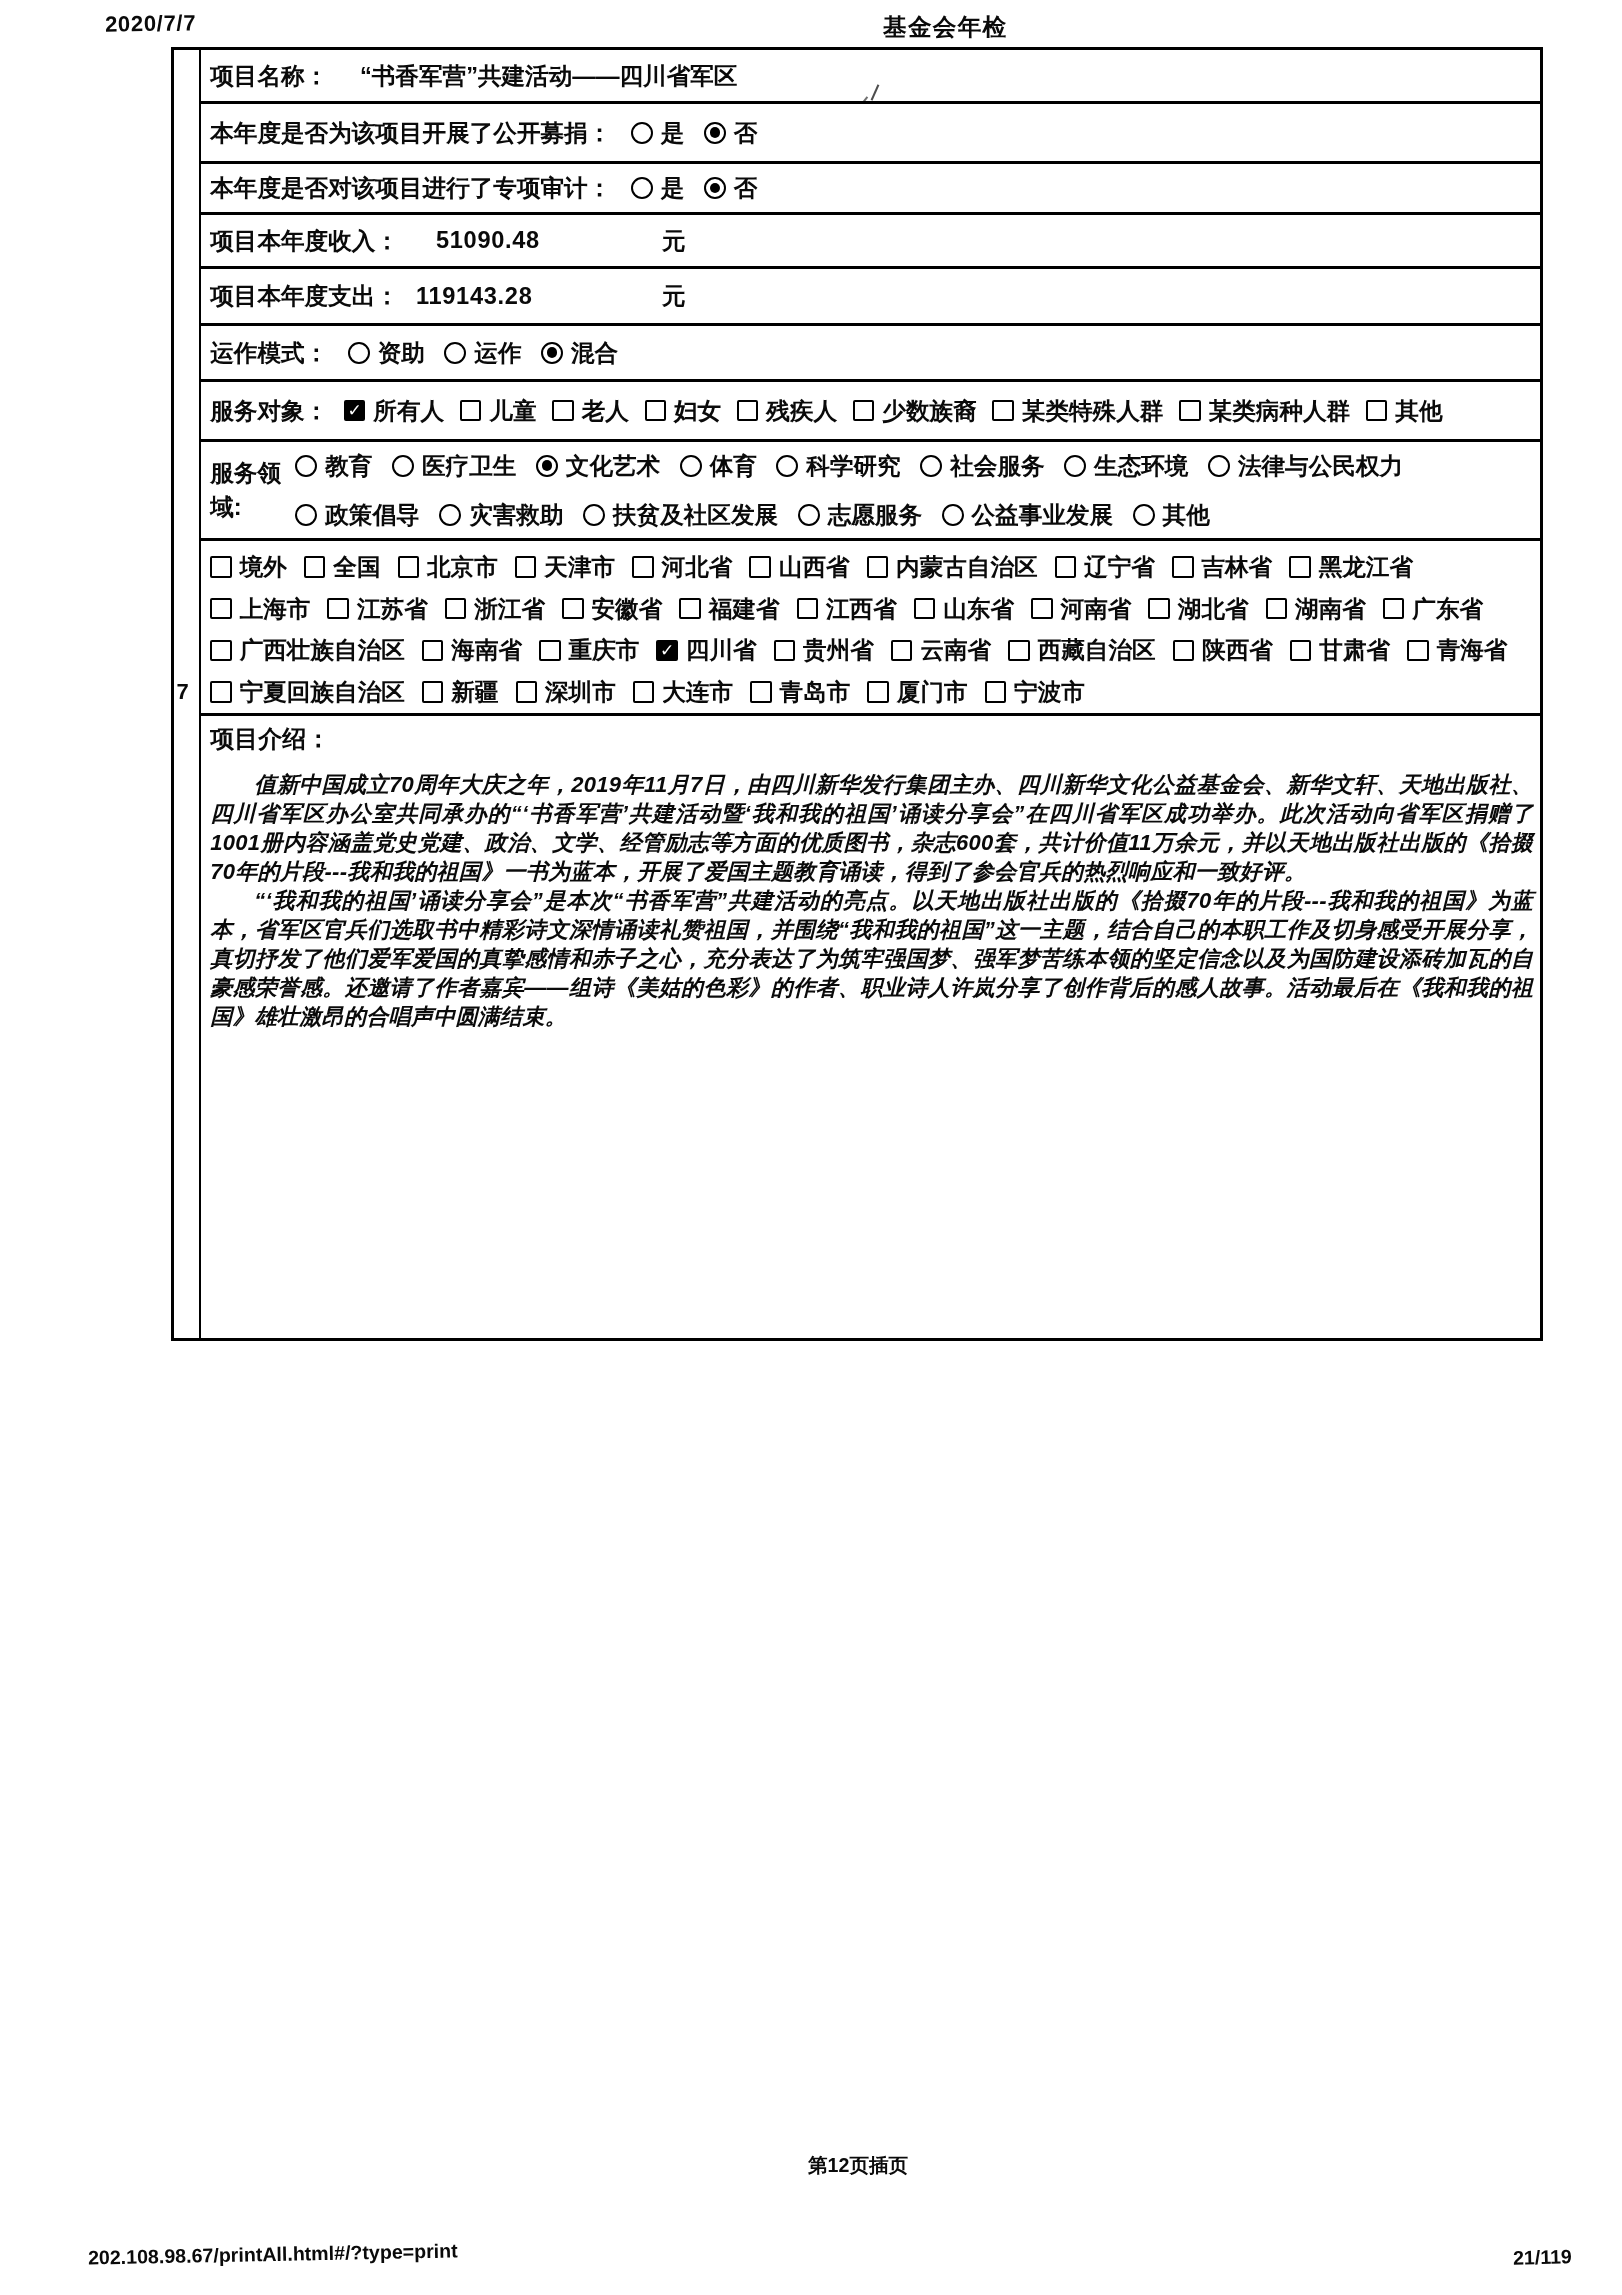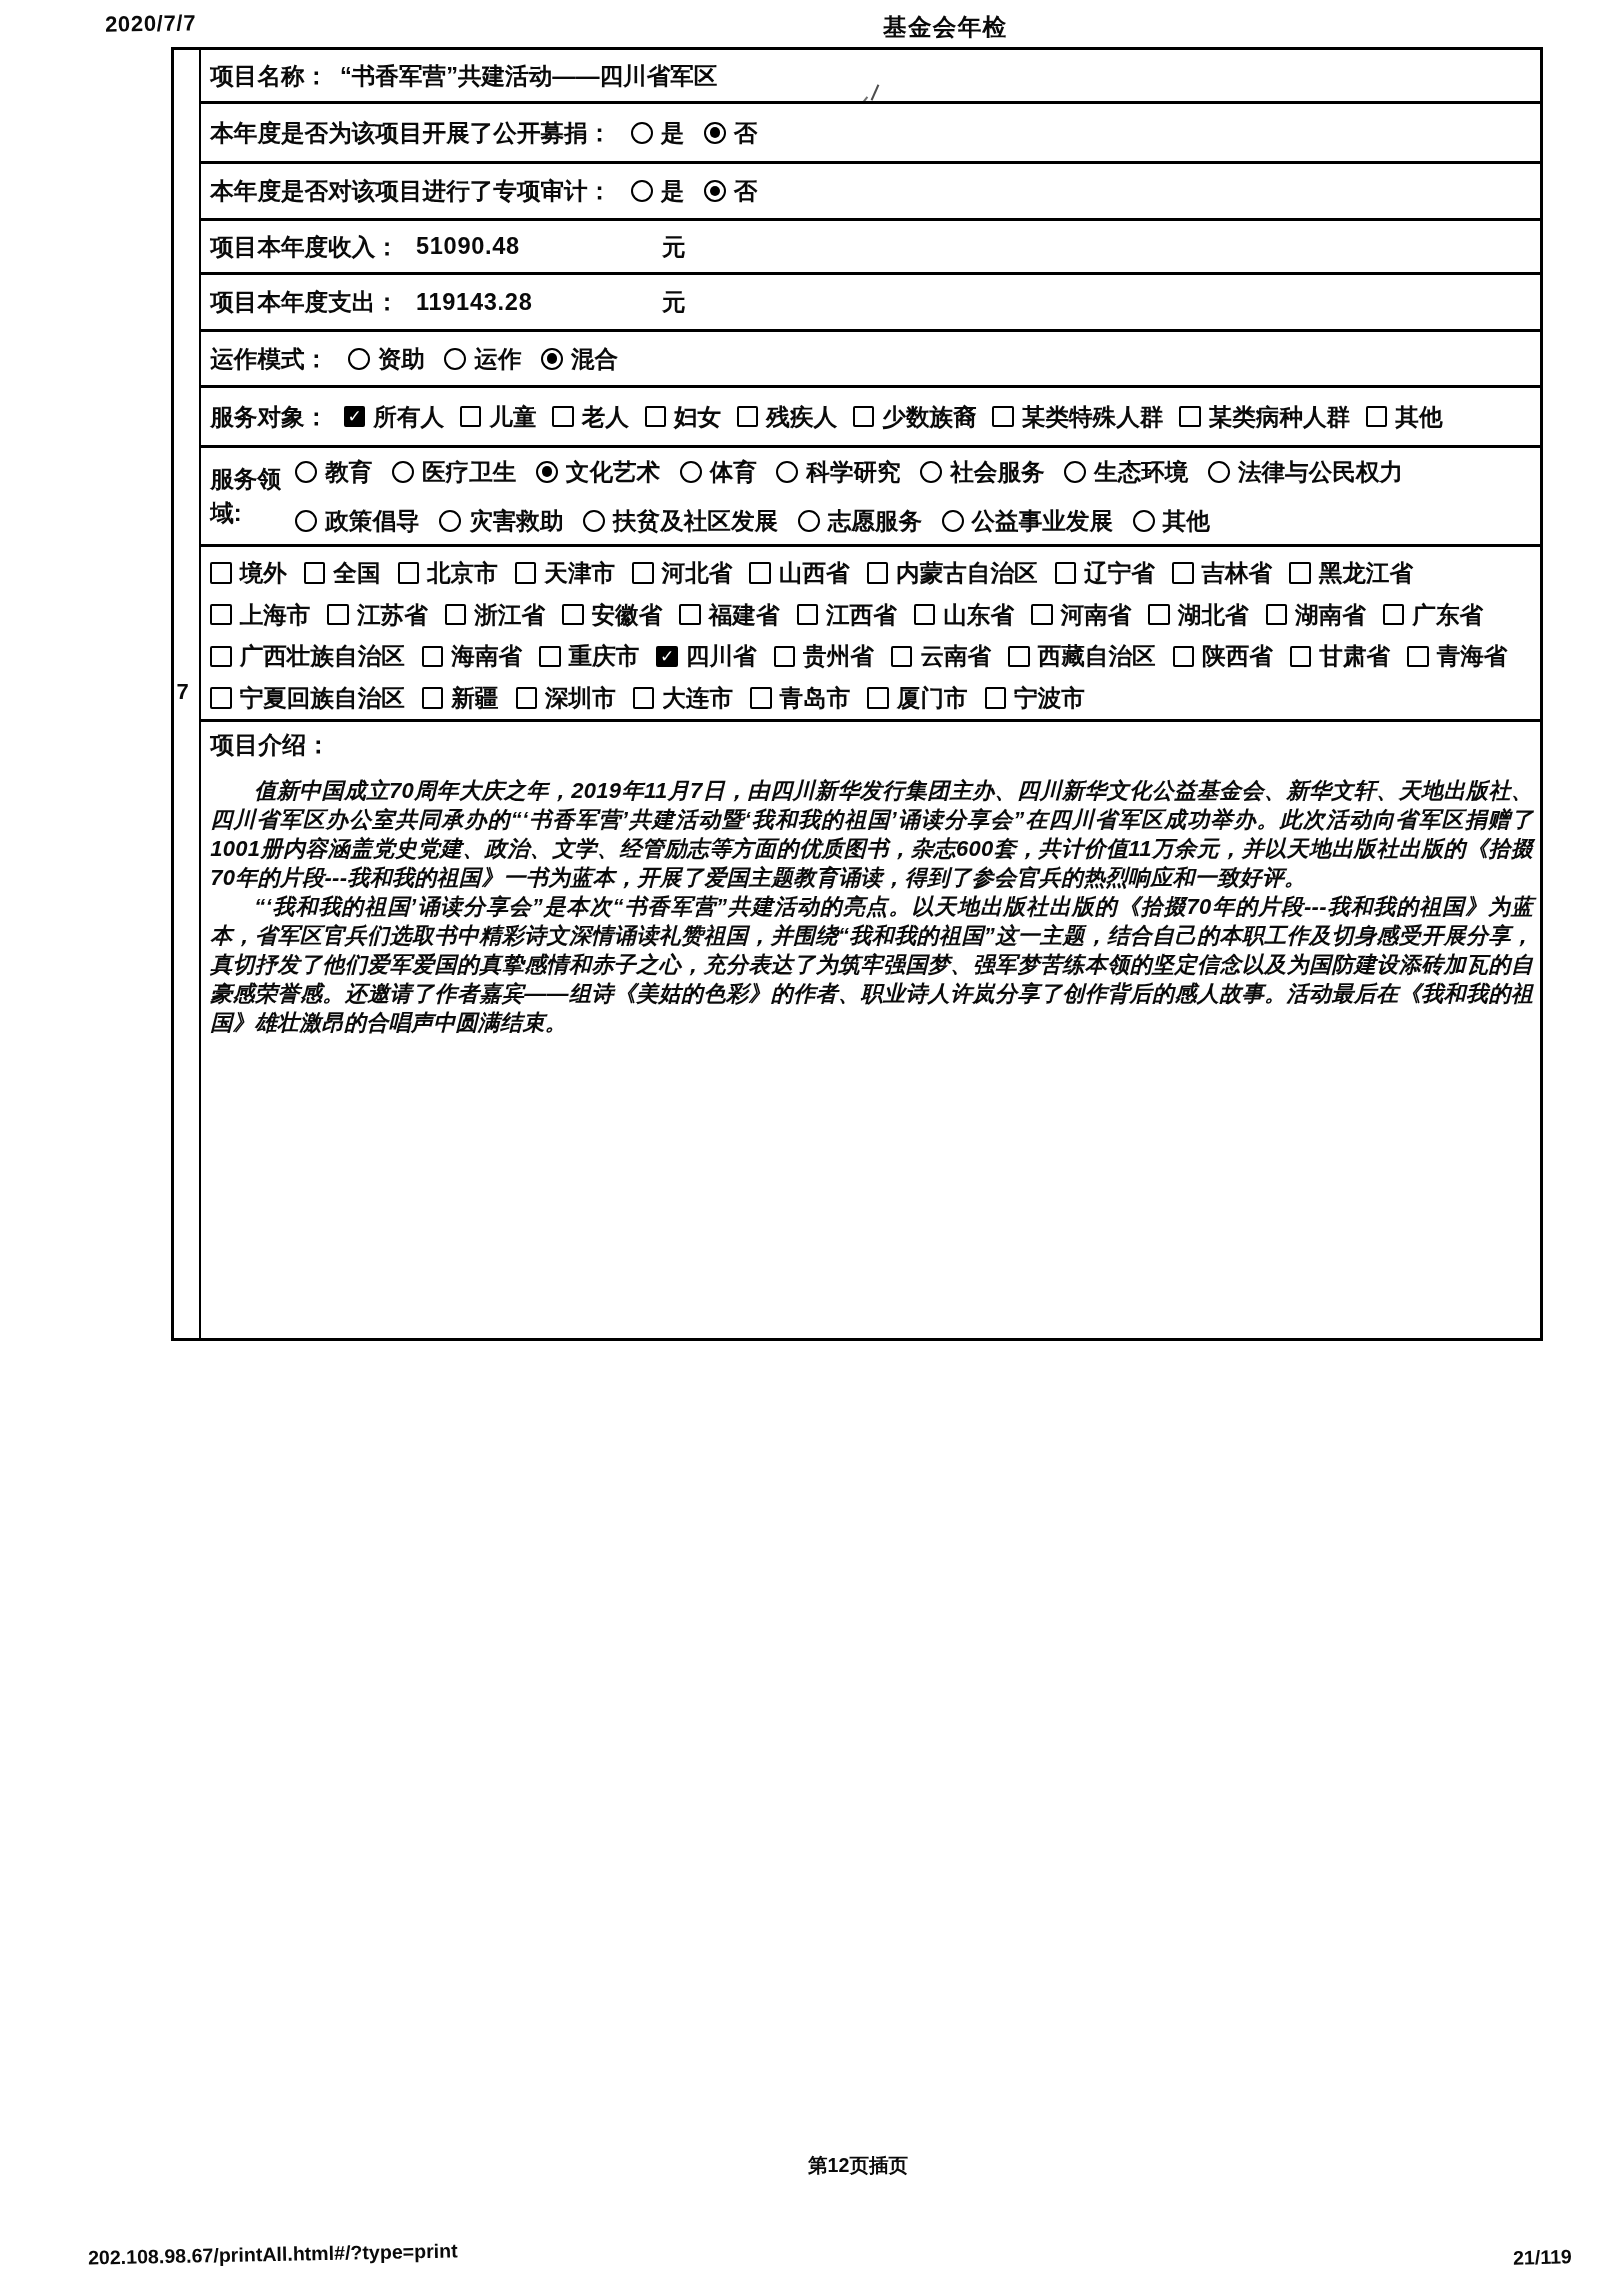--- a/index.html
+++ b/index.html
@@ -57,23 +57,23 @@
   }
   .rows { flex: 1 1 auto; display: flex; flex-direction: column; }
   .row {
     border-bottom: 3.3px solid #000;
     display: flex; align-items: center;
     padding: 0 6.5px 0 9.2px;
     font-size: 23.6px;
     position: relative;
   }
   .row:last-child { border-bottom: none; }
-  .r-h83  { height: 54px;  }
+  .r-h83  { height: 54px; gap: 20px;  }
   .r-h92  { height: 60px;  }
-  .r-h85  { height: 57px; text-align: center;  }
+  .r-h85  { height: 51px; text-align: center;  }
   .r-h87  { height: 57px;  }
   .r-h86  { height: 56px;  }
   .r-h91  { height: 60px;  }
   .r-h151 { height: 99px; }
   .r-h268 { height: 175px; }
   .r-grow { flex: 1 1 auto; align-items: flex-start; flex-direction: column; }
 
   .lbl { white-space: nowrap; }
   .val { margin-left: 11.8px; white-space: nowrap; }
   .num { margin-left: 17px; letter-spacing: 0.7px; }

